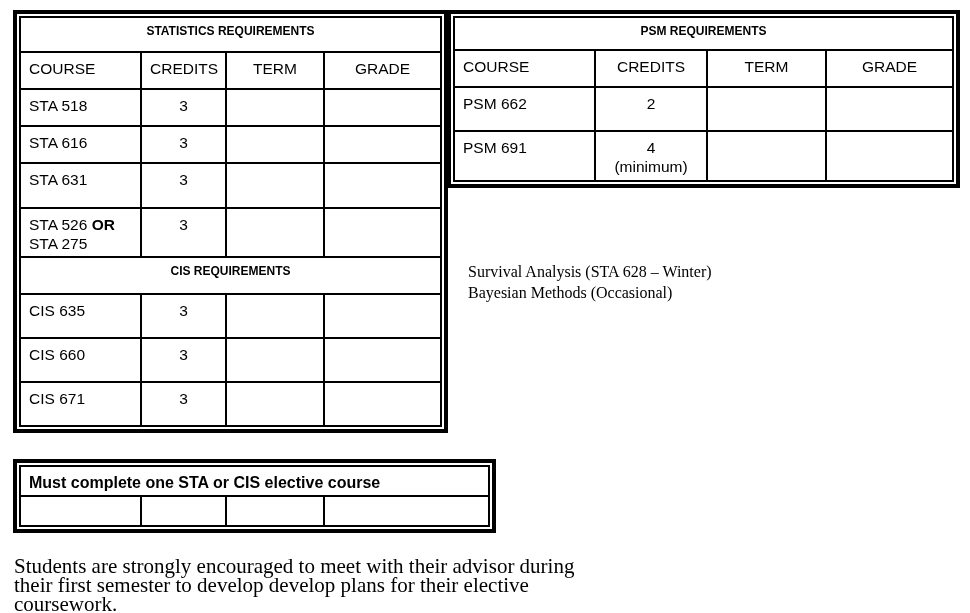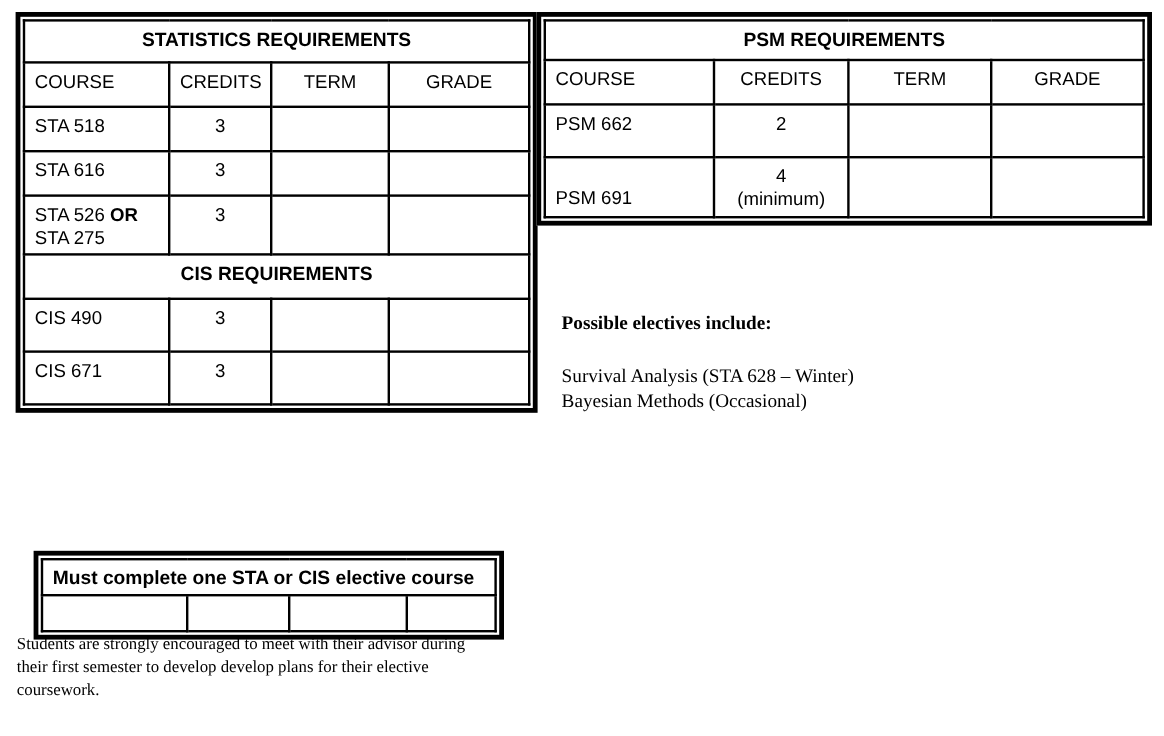--- a/index.html
+++ b/index.html
@@ -12,41 +12,41 @@
     overflow: hidden;
   }
   .tbl-group {
     position: absolute;
     border: 4px solid #000;
     padding: 2px;
     background: #fff;
     box-sizing: border-box;
   }
   #stats-group { left: 13px; top: 10px; width: 435px; }
-  #must-group  { left: 28px; top: 459px; width: 392px; }
+  #must-group  { left: 13px; top: 459px; width: 483px; }
   #psm-group   { left: 447px; top: 10px; width: 513px; }
 
   table.req {
     border-collapse: collapse;
     table-layout: fixed;
     width: 100%;
     font-size: 15.5px;
   }
   table.req td {
     border: 2px solid #000;
     vertical-align: top;
     padding: 6px 8px 2px 8px;
     box-sizing: border-box;
     line-height: 1.25;
     overflow: hidden;
   }
   td.title-cell {
     text-align: center;
     font-weight: bold;
-    font-size: 16px;
+    font-size: 12px;
   }
   td.ctr { text-align: center; padding-left: 2px; padding-right: 2px; }
   td.thick-top { border-top: 5px solid #000; text-align: center; }
   td.must-title {
     font-weight: bold;
     font-size: 16px;
     text-align: left;
     padding-top: 3px;
   }
 
@@ -62,21 +62,21 @@
   .h30 td { height: 30px; }
 
   .serif-block {
     position: absolute;
     font-family: "Liberation Serif", serif;
     color: #000;
   }
   #electives-note { left: 468px; top: 261px; width: 480px; font-size: 16px; }
   #electives-note .heading { font-weight: bold; margin-bottom: 24px; }
   #electives-note .eline { line-height: 21px; white-space: nowrap; }
-  #footer-note { left: 14px; top: 528px; width: 470px; font-size: 14px; }
+  #footer-note { left: 14px; top: 557px; width: 470px; font-size: 21px; }
   #footer-note .fline { line-height: 19px; white-space: nowrap; }
 </style>
 </head>
 <body>
 
 <div class="tbl-group" id="stats-group">
   <table class="req">
     <colgroup>
         <col style="width:121px">
         <col style="width:85px">
@@ -98,31 +98,43 @@
       <td class="ctr">3</td>
       <td></td>
       <td></td>
     </tr>
     <tr class="h37">
       <td>STA 616</td>
       <td class="ctr">3</td>
       <td></td>
       <td></td>
     </tr>
+    <tr class="h45">
+      <td>STA 631</td>
+      <td class="ctr">3</td>
+      <td></td>
+      <td></td>
+    </tr>
     <tr class="h49">
       <td><span>STA 526</span> <b>OR</b><br><span>STA 275</span></td>
       <td class="ctr">3</td>
       <td></td>
       <td></td>
     </tr>
     <tr class="h37">
       <td colspan="4" class="title-cell thick-top">CIS REQUIREMENTS</td>
     </tr>
     <tr class="h36">
-      <td>CIS 490</td>
+      <td>CIS 635</td>
+      <td class="ctr">3</td>
+      <td></td>
+      <td></td>
+    </tr>
+    <tr class="h36">
+      <td>CIS 660</td>
       <td class="ctr">3</td>
       <td></td>
       <td></td>
     </tr>
     <tr class="h36">
       <td>CIS 671</td>
       <td class="ctr">3</td>
       <td></td>
       <td></td>
     </tr>
@@ -170,31 +182,30 @@
       <td class="ctr">TERM</td>
       <td class="ctr">GRADE</td>
     </tr>
     <tr class="h36">
       <td>PSM 662</td>
       <td class="ctr">2</td>
       <td></td>
       <td></td>
     </tr>
     <tr class="h50">
-      <td style="padding-top:24px">PSM 691</td>
+      <td style="padding-top:6px">PSM 691</td>
       <td class="ctr"><span>4</span><br><span>(minimum)</span></td>
       <td></td>
       <td></td>
     </tr>
   </tbody>
     </table>
 </div>
 
 <div class="serif-block" id="electives-note">
-  <div class="heading">Possible electives include:</div>
   <div class="eline">Survival Analysis (STA 628 – Winter)</div>
   <div class="eline">Bayesian Methods (Occasional)</div>
 </div>
 
 <div class="serif-block" id="footer-note">
   <div class="fline">Students are strongly encouraged to meet with their advisor during</div>
   <div class="fline">their first semester to develop develop plans for their elective</div>
   <div class="fline">coursework.</div>
 </div>
 

